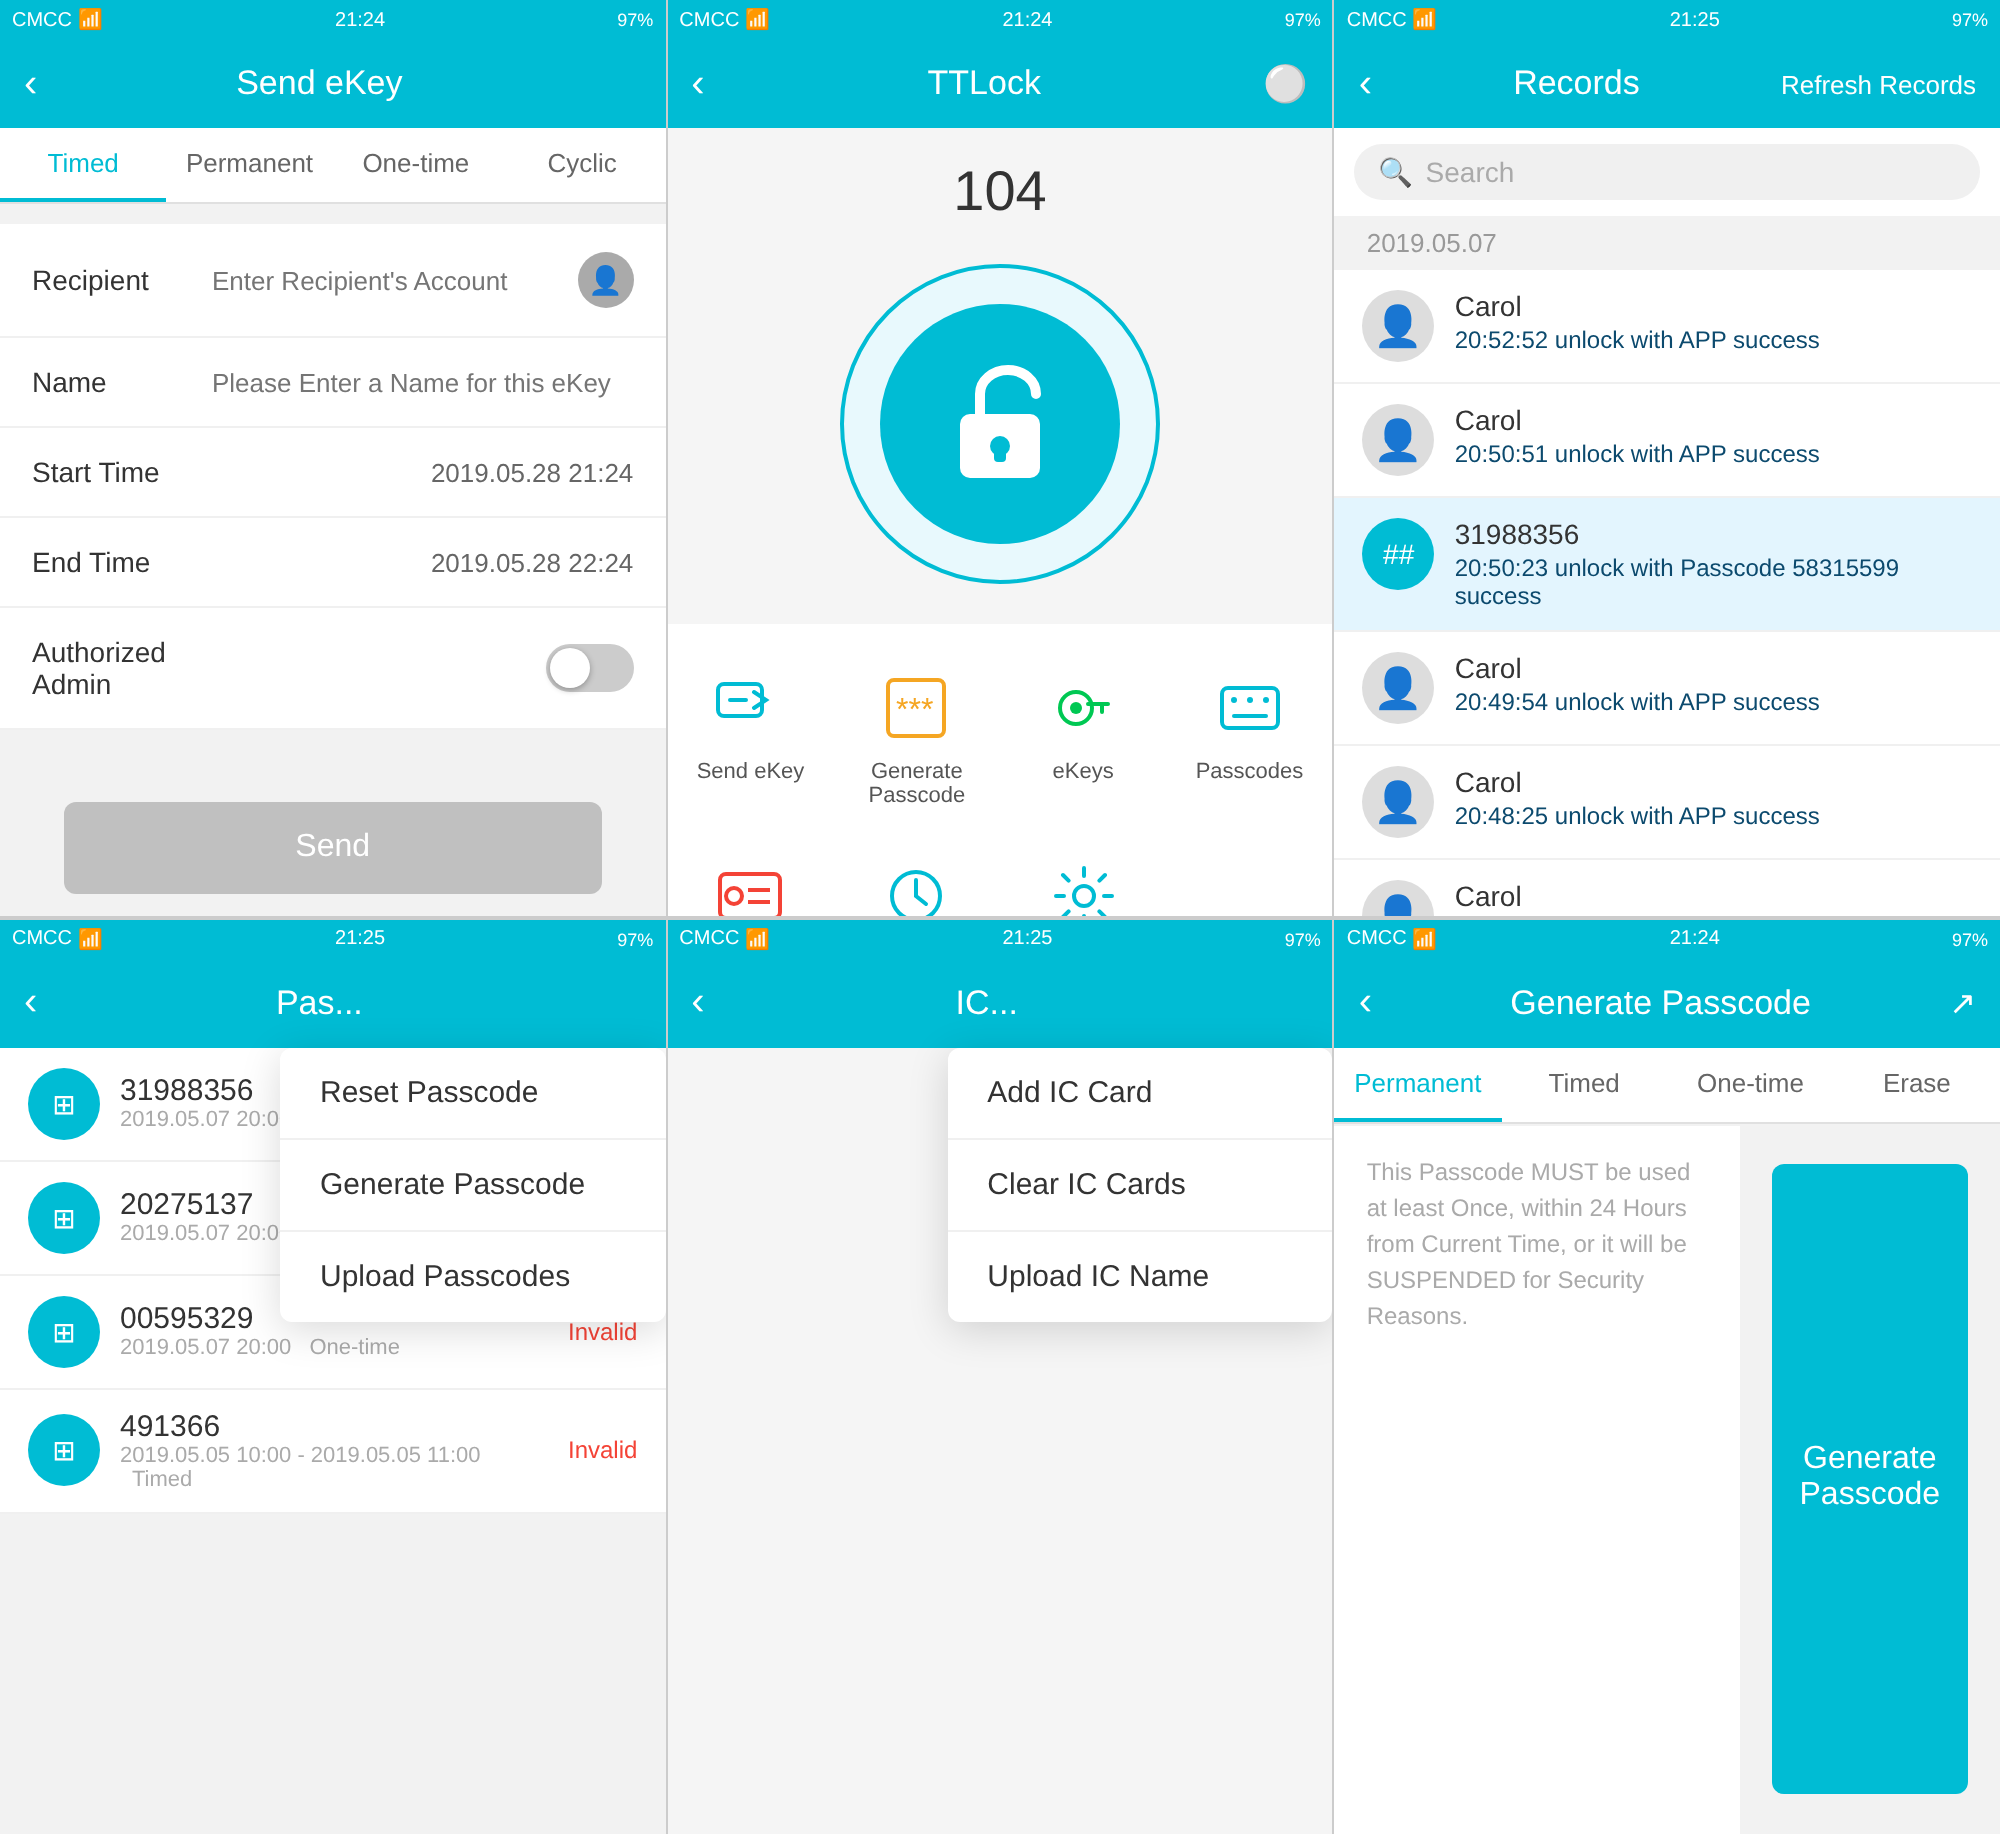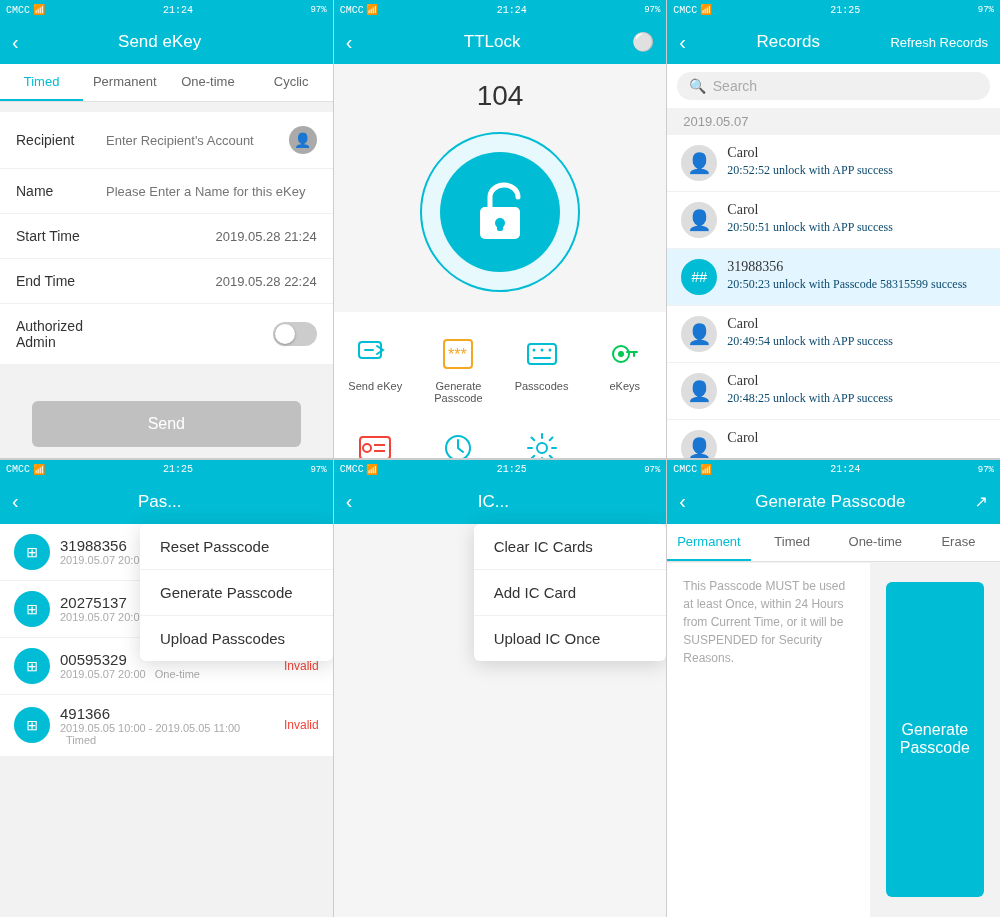--- a/index.html
+++ b/index.html
@@ -3,21 +3,21 @@
   <meta charset="utf-8">
   <style>
     * { margin: 0; padding: 0; box-sizing: border-box; }
     body { width: 1000px; height: 917px; font-family: -apple-system, BlinkMacSystemFont, 'Helvetica Neue', Arial, sans-serif; display: flex; flex-direction: column; background: #e5e5e5; overflow: hidden; }
 
     .screens-row { display: flex; flex: 1; }
     .screen { flex: 1; display: flex; flex-direction: column; border-right: 1px solid #ccc; overflow: hidden; position: relative; background: #f2f2f2; }
     .screen:last-child { border-right: none; }
 
     
-    .status-bar { height: 20px; background: #00bcd4; display: flex; align-items: center; justify-content: space-between; padding: 0 6px; font-size: 10px; color: white; flex-shrink: 0; font-family: Liberation Mono, monospace; }
+    .status-bar { height: 20px; background: #00bcd4; display: flex; align-items: center; justify-content: space-between; padding: 0 6px; font-size: 10px; color: white; flex-shrink: 0; }
     .status-bar-left { display: flex; align-items: center; gap: 3px; }
     .status-bar-right { display: flex; align-items: center; gap: 2px; font-size: 9px; }
 
     
     .header { background: #00bcd4; display: flex; align-items: center; padding: 0 12px; height: 44px; flex-shrink: 0; }
     .header-title { color: white; font-size: 17px; font-weight: 500; flex: 1; text-align: center; }
     .header-back { color: white; font-size: 20px; cursor: pointer; }
     .header-right { color: white; font-size: 13px; cursor: pointer; }
     .header-icon { color: white; font-size: 18px; }
 
@@ -53,21 +53,21 @@
 
     
     .search-bar { background: white; padding: 8px 10px; display: flex; align-items: center; }
     .search-input-wrap { flex: 1; background: #f0f0f0; border-radius: 16px; display: flex; align-items: center; padding: 6px 12px; gap: 6px; }
     .search-icon-text { color: #aaa; font-size: 14px; }
     .search-placeholder { font-size: 14px; color: #aaa; }
     .date-header { background: #f2f2f2; padding: 6px 16px; font-size: 13px; color: #999; }
     .record-item { background: white; display: flex; align-items: flex-start; padding: 10px 14px; border-bottom: 1px solid #f0f0f0; gap: 10px; }
     .record-avatar { width: 36px; height: 36px; border-radius: 18px; background: #ddd; flex-shrink: 0; display: flex; align-items: center; justify-content: center; overflow: hidden; }
     .record-avatar.blue-bg { background: #00bcd4; }
-    .record-content { flex: 1; font-family: Liberation Serif, serif; }
+    .record-content { flex: 1; }
     .record-name { font-size: 14px; color: #333; font-weight: 500; }
     .record-detail { font-size: 12px; color: #0c4a6e; margin-top: 2px; }
 
     
     .passcode-list { flex: 1; overflow: hidden; }
     .passcode-item { background: white; display: flex; align-items: center; padding: 10px 14px; border-bottom: 1px solid #f0f0f0; gap: 10px; }
     .passcode-icon { width: 36px; height: 36px; border-radius: 18px; background: #00bcd4; display: flex; align-items: center; justify-content: center; flex-shrink: 0; }
     .passcode-content { flex: 1; }
     .passcode-code { font-size: 15px; color: #333; font-weight: 500; }
     .passcode-date { font-size: 11px; color: #aaa; }
@@ -195,44 +195,44 @@
               <rect x="4" y="4" width="28" height="28" rx="3" fill="none" stroke="#f5a623" stroke-width="2"></rect>
               <text x="8" y="24" font-size="16" fill="#f5a623">***</text>
             </svg>
           </div>
           <span class="action-label">Generate Passcode</span>
         </div>
 
         <div class="action-item">
           <div class="action-icon-wrap">
             <svg width="36" height="36" viewBox="0 0 36 36">
+              <circle cx="14" cy="18" r="8" fill="none" stroke="#00c853" stroke-width="2"></circle>
+              <circle cx="14" cy="18" r="3" fill="#00c853"></circle>
+              <path d="M20 16l10 0M27 16v4" stroke="#00c853" stroke-width="2" stroke-linecap="round"></path>
+            </svg>
+          </div>
+          <span class="action-label">eKeys</span>
+        </div>
+
+        <div class="action-item">
+          <div class="action-icon-wrap">
+            <svg width="36" height="36" viewBox="0 0 36 36">
               <rect x="4" y="8" width="28" height="20" rx="3" fill="none" stroke="#00bcd4" stroke-width="2"></rect>
               <line x1="10" y1="14" x2="10" y2="14" stroke="#00bcd4" stroke-width="3" stroke-linecap="round"></line>
               <line x1="18" y1="14" x2="18" y2="14" stroke="#00bcd4" stroke-width="3" stroke-linecap="round"></line>
               <line x1="26" y1="14" x2="26" y2="14" stroke="#00bcd4" stroke-width="3" stroke-linecap="round"></line>
               <line x1="10" y1="22" x2="26" y2="22" stroke="#00bcd4" stroke-width="2" stroke-linecap="round"></line>
             </svg>
           </div>
           <span class="action-label">Passcodes</span>
         </div>
 
         <div class="action-item">
           <div class="action-icon-wrap">
             <svg width="36" height="36" viewBox="0 0 36 36">
-              <circle cx="14" cy="18" r="8" fill="none" stroke="#00c853" stroke-width="2"></circle>
-              <circle cx="14" cy="18" r="3" fill="#00c853"></circle>
-              <path d="M20 16l10 0M27 16v4" stroke="#00c853" stroke-width="2" stroke-linecap="round"></path>
-            </svg>
-          </div>
-          <span class="action-label">eKeys</span>
-        </div>
-
-        <div class="action-item">
-          <div class="action-icon-wrap">
-            <svg width="36" height="36" viewBox="0 0 36 36">
               <rect x="3" y="7" width="30" height="22" rx="3" fill="none" stroke="#f44336" stroke-width="2"></rect>
               <circle cx="10" cy="18" r="4" fill="none" stroke="#f44336" stroke-width="2"></circle>
               <line x1="17" y1="15" x2="28" y2="15" stroke="#f44336" stroke-width="2"></line>
               <line x1="17" y1="21" x2="28" y2="21" stroke="#f44336" stroke-width="2"></line>
             </svg>
           </div>
 
         </div>
 
         <div class="action-item">
@@ -435,23 +435,23 @@
       </div>
     </div>
     <div class="header">
       <span class="header-back">‹</span>
       <span class="header-title">IC...</span>
       <span style="width:20px;"></span>
     </div>
     <div style="background:#f5f5f5; flex:1;"></div>
 
     <div class="ic-dropdown">
+      <div class="dropdown-item">Add IC Card</div>
       <div class="dropdown-item">Clear IC Cards</div>
-      <div class="dropdown-item">Add IC Card</div>
-      <div class="dropdown-item">Upload IC Once</div>
+      <div class="dropdown-item">Upload IC Name</div>
     </div>
   </div>
 
   <div class="screen">
     <div class="status-bar">
       <div class="status-bar-left">
         <span>CMCC</span>
         <span>📶</span>
       </div>
       <span>21:24</span>

